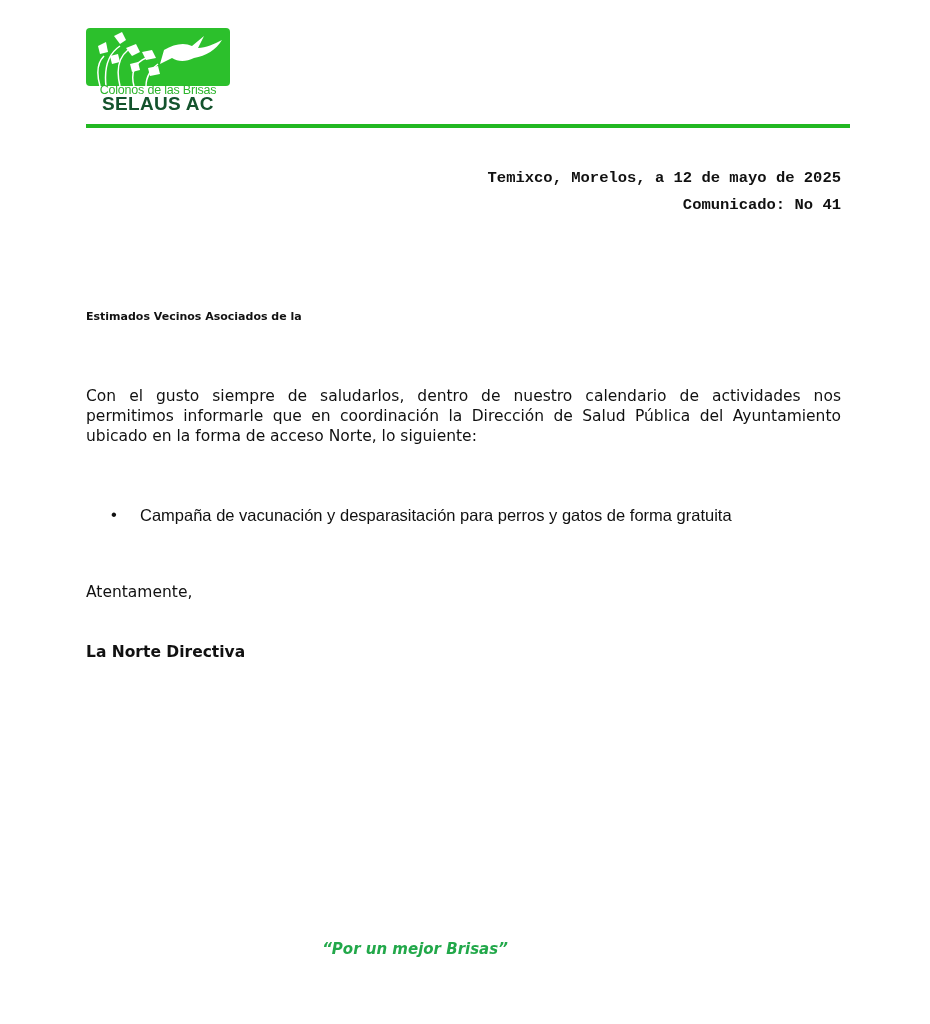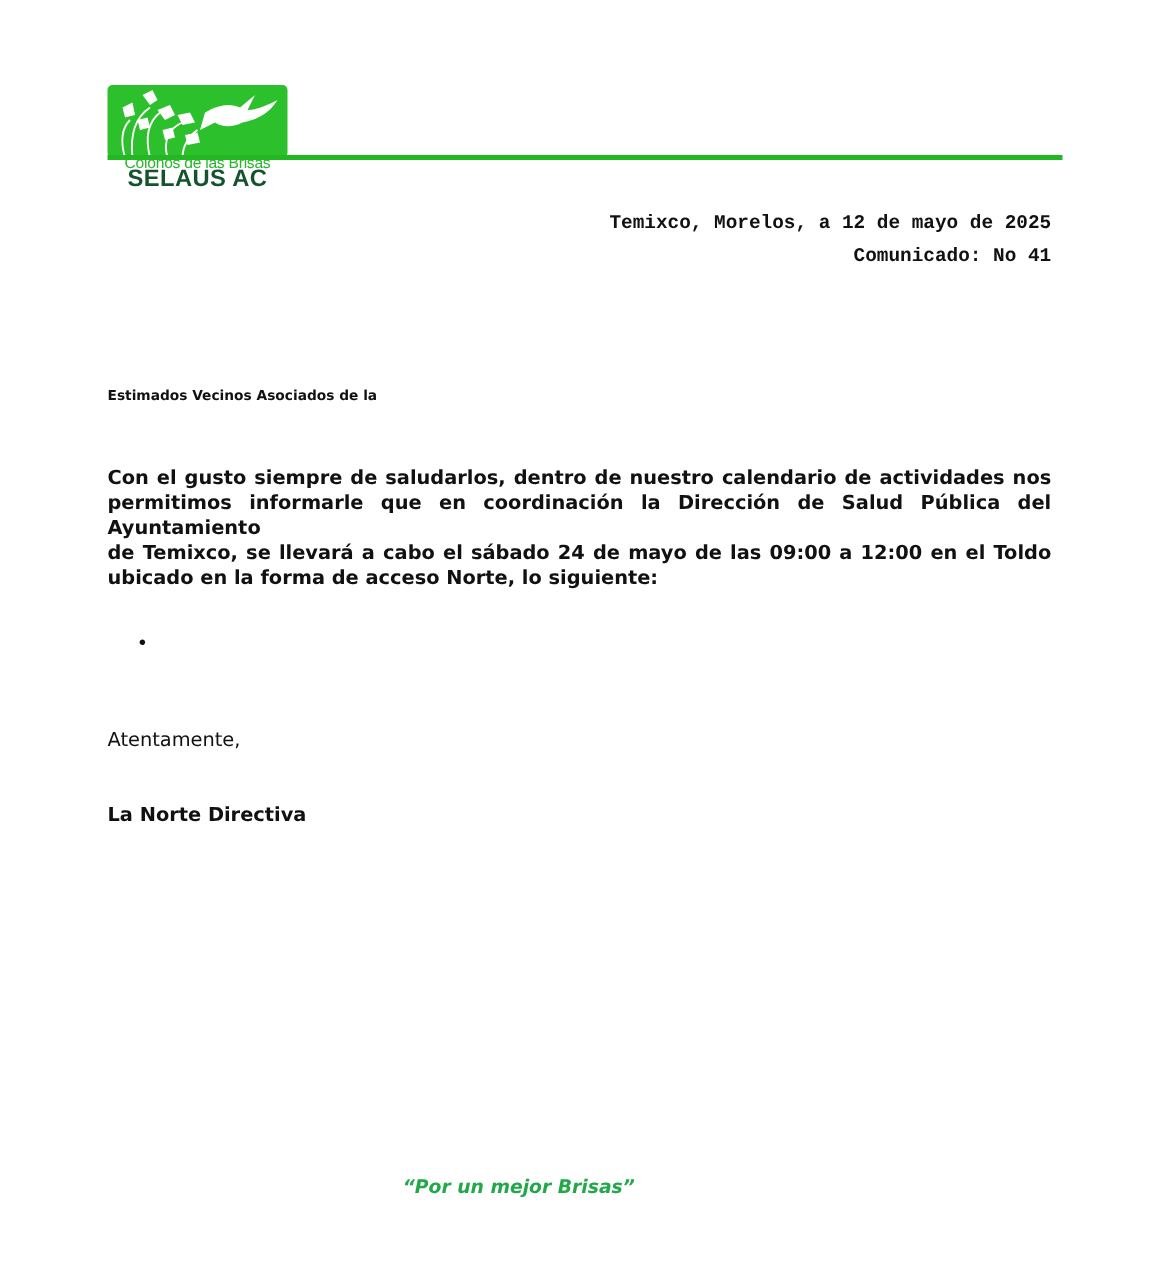--- a/index.html
+++ b/index.html
@@ -1,30 +1,30 @@
 <!DOCTYPE html>
 <html><head>
 <meta charset="utf-8">
 <style>
   html, body { margin:0; padding:0; background:#ffffff; }
   body { width:930px; height:1024px; position:relative; overflow:hidden;
          font-family:"DejaVu Sans", sans-serif; color:#111; }
-  .logo { position:absolute; left:86px; top:28px; width:144px; height:84px;margin-top:40px; }
+  .logo { position:absolute; left:86px; top:28px; width:144px; height:84px; }
   .logo-box { position:absolute; left:0; top:0; width:144px; height:58px; background:#2cc02c; border-radius:4px; overflow:hidden; }
   .logo-box svg { position:absolute; left:0; top:0; }
   .logo-sub { position:absolute; left:0; top:55px; width:144px; text-align:center;
               font-family:"Liberation Sans", sans-serif; font-size:12.5px; color:#2cb52c; letter-spacing:-0.2px; line-height:14px; }
   .logo-main { position:absolute; left:0; top:66px; width:144px; text-align:center;
                font-family:"Liberation Sans", sans-serif; font-weight:bold; font-size:19px; color:#14532d; letter-spacing:0.3px; line-height:20px; }
   .rule { position:absolute; left:86px; top:124px; width:764px; height:4px; background:#22b822; }
   .right-line { position:absolute; right:89px; font-weight:bold; font-size:15.5px;font-family:Liberation Mono, monospace; }
   .date { top:169px; }
   .comunicado { top:196px; }
   .greeting { position:absolute; left:86px; top:307px; font-weight:bold; font-size:11px; line-height:20px; }
-  .body-text { position:absolute; left:86px; top:372px; width:755px; font-size:15.5px; line-height:20px; text-align:justify;font-weight:bold; }
+  .body-text { position:absolute; left:86px; top:386px; width:755px; font-size:15.5px; line-height:20px; text-align:justify; }
   .body-text span.line { display:block; text-align:justify; text-align-last:justify; }
   .body-text span.line.last { text-align-last:left; }
   .bullet-list { position:absolute; left:108px; top:506px; margin:0; padding:0; list-style:none; font-family:"Liberation Sans", sans-serif; font-size:16.5px; }
   .bullet-list li { position:relative; padding-left:32px; }
   .bullet-dot { position:absolute; left:3px; top:-1px; }
   .closing { position:absolute; left:86px; top:583px; font-size:15.5px; }
   .signature { position:absolute; left:86px; top:643px; font-weight:bold; font-size:15.5px; }
   .motto { position:absolute; left:0; width:830px; top:940px; text-align:center; font-family:"DejaVu Sans", sans-serif; font-weight:bold; font-style:italic; font-size:15px; color:#22a84a; }
 </style>
 </head>
@@ -62,26 +62,26 @@
 <div class="right-line date">Temixco, Morelos, a 12 de mayo de 2025</div>
 <div class="right-line comunicado">Comunicado: No 41</div>
 
 <div class="greeting">
   <div>Estimados Vecinos Asociados de la</div>
 </div>
 
 <div class="body-text">
   <span class="line">Con el gusto siempre de saludarlos, dentro de nuestro calendario de actividades nos</span>
   <span class="line">permitimos informarle que en coordinación la Dirección de Salud Pública del Ayuntamiento</span>
-  <span class="line">de Temixco, se llevará a cabo el sábado 24 de mayo de las 09:00 a 12:00 en el Toldo</span>
   <span class="line last">ubicado en la forma de acceso Norte, lo siguiente:</span>
 </div>
 
 <ul class="bullet-list">
   <li>
     <span class="bullet-dot">•</span>
+    <span>Campaña de vacunación y desparasitación para perros y gatos de forma gratuita</span>
   </li>
 </ul>
 
 <div class="closing">Atentamente,</div>
 <div class="signature">La Norte Directiva</div>
 
 <div class="motto">“Por un mejor Brisas”</div>
 
 </body></html>

